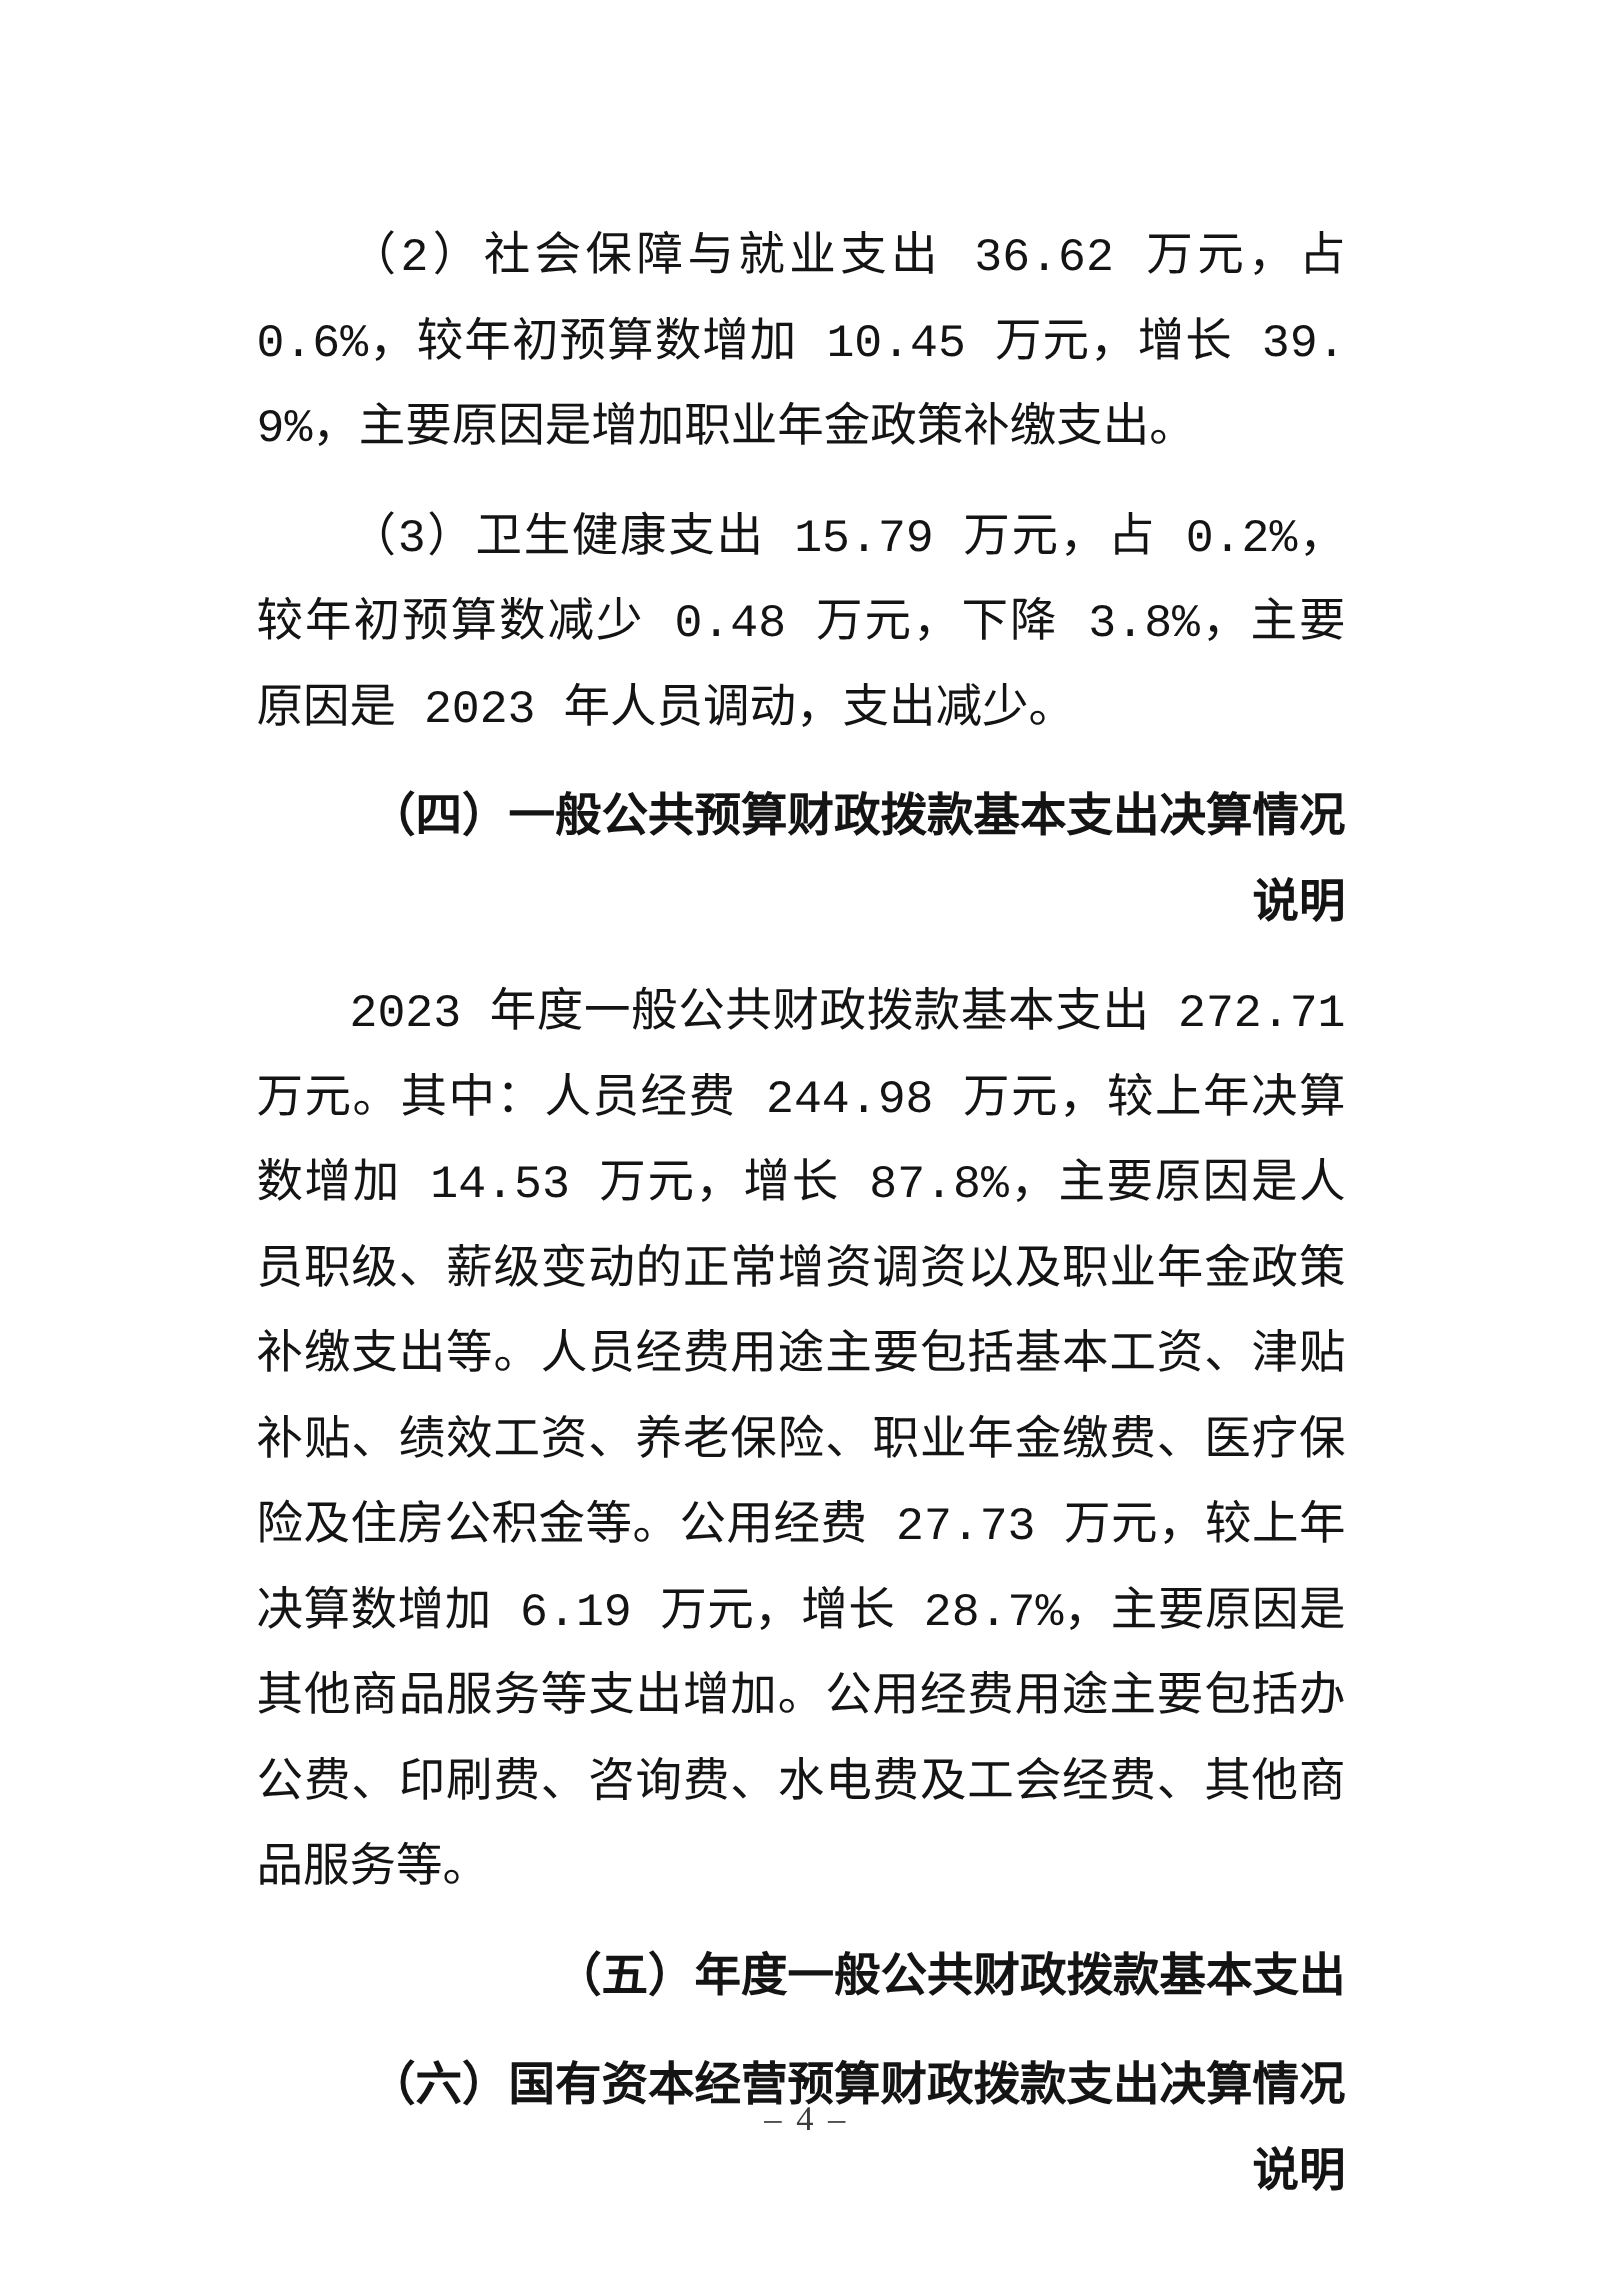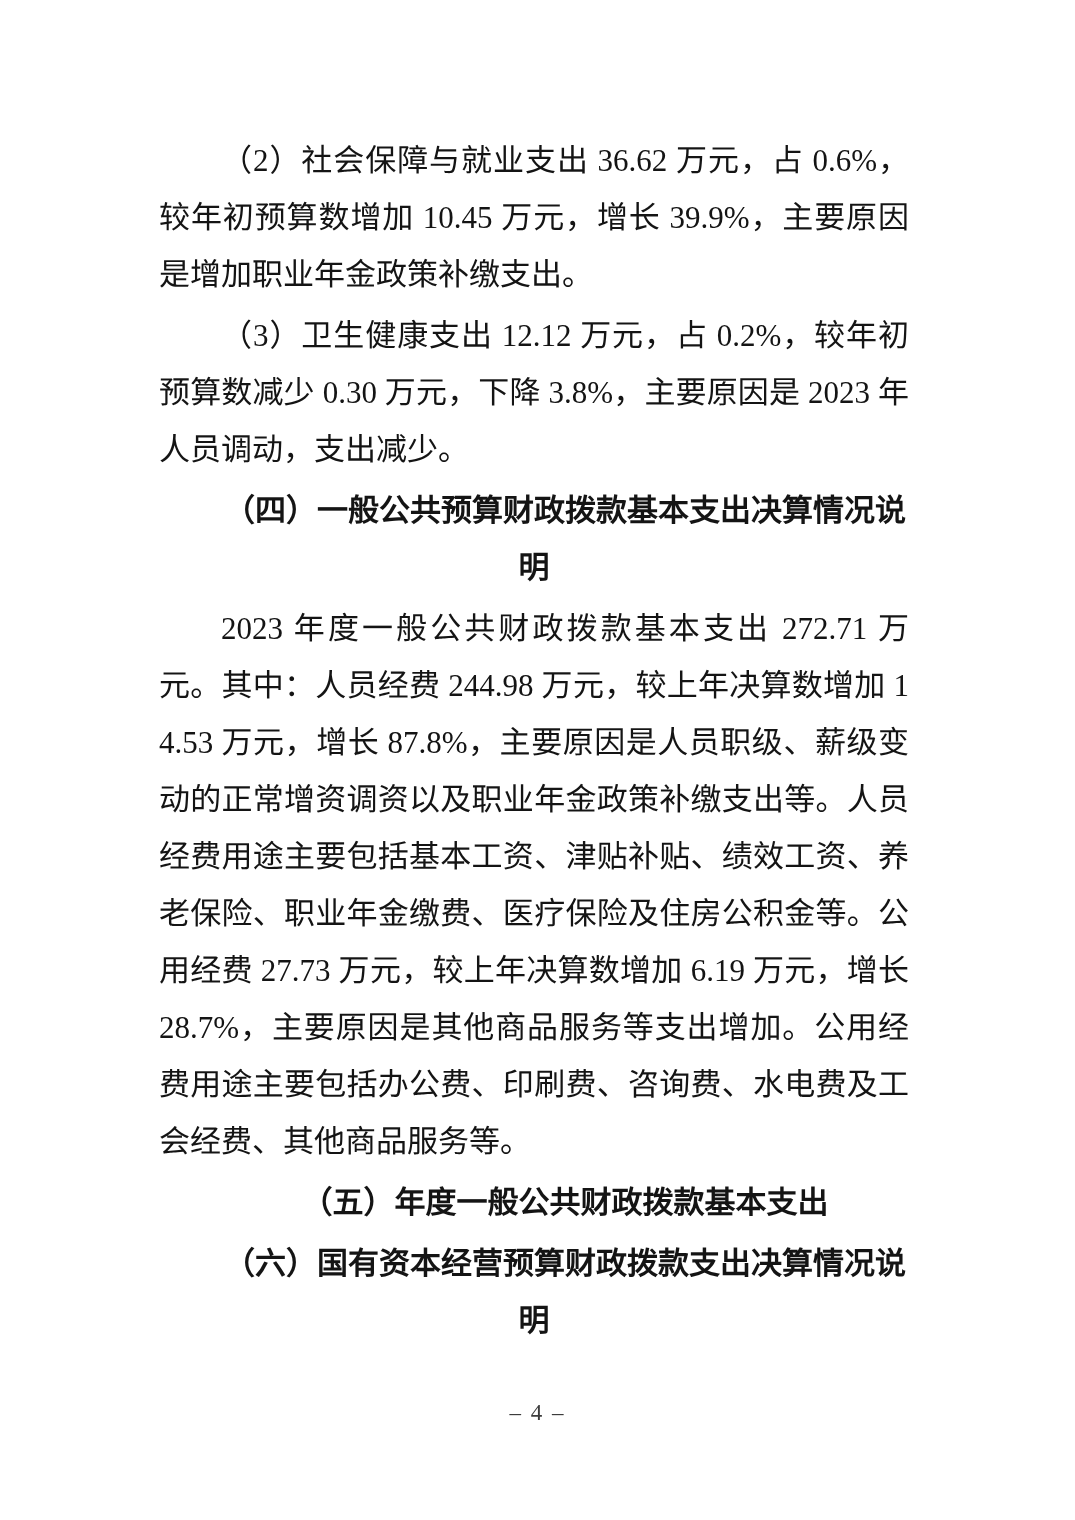--- a/index.html
+++ b/index.html
@@ -19,51 +19,52 @@
   .content {
     position: absolute;
     left: 155px;
     top: 128px;
     width: 758px;
     font-size: 31px;
     line-height: 57px;
     color: #141414;
   }
   .content p {
-    margin: 4px;
+    margin: 16px;
     padding: 0;
     text-indent: 2em;
     text-align: justify;
     text-justify: inter-character;
     word-break: break-all;
+    font-family: Liberation Mono, monospace;
   }
   .content p.heading {
     font-weight: bold;
-    text-align: center;
+    text-align: right;
   }
   .footer {
     position: absolute;
     left: 0;
     right: 0;
     top: 1398px;
     text-align: center;
     font-size: 23px;
     line-height: 30px;
     color: #3c3c3c;
     letter-spacing: 2px;
     font-family: "Liberation Serif", "DejaVu Serif", serif;
   }
 </style>
 </head>
 <body>
 
 <div class="page">
   <div class="content">
     <p class="body">（2）社会保障与就业支出 36.62 万元，占 0.6%，较年初预算数增加 10.45 万元，增长 39.9%，主要原因是增加职业年金政策补缴支出。</p>
-    <p class="body">（3）卫生健康支出 12.12 万元，占 0.2%，较年初预算数减少 0.30 万元，下降 3.8%，主要原因是 2023 年人员调动，支出减少。</p>
+    <p class="body">（3）卫生健康支出 15.79 万元，占 0.2%，较年初预算数减少 0.48 万元，下降 3.8%，主要原因是 2023 年人员调动，支出减少。</p>
     <p class="heading">（四）一般公共预算财政拨款基本支出决算情况说明</p>
     <p class="body">2023 年度一般公共财政拨款基本支出 272.71 万元。其中：人员经费 244.98 万元，较上年决算数增加 14.53 万元，增长 87.8%，主要原因是人员职级、薪级变动的正常增资调资以及职业年金政策补缴支出等。人员经费用途主要包括基本工资、津贴补贴、绩效工资、养老保险、职业年金缴费、医疗保险及住房公积金等。公用经费 27.73 万元，较上年决算数增加 6.19 万元，增长 28.7%，主要原因是其他商品服务等支出增加。公用经费用途主要包括办公费、印刷费、咨询费、水电费及工会经费、其他商品服务等。</p>
     <p class="heading">（五）年度一般公共财政拨款基本支出</p>
     <p class="heading">（六）国有资本经营预算财政拨款支出决算情况说明</p>
 
   </div>
   <div class="footer">– 4 –</div>
 </div>
 
 </body></html>

